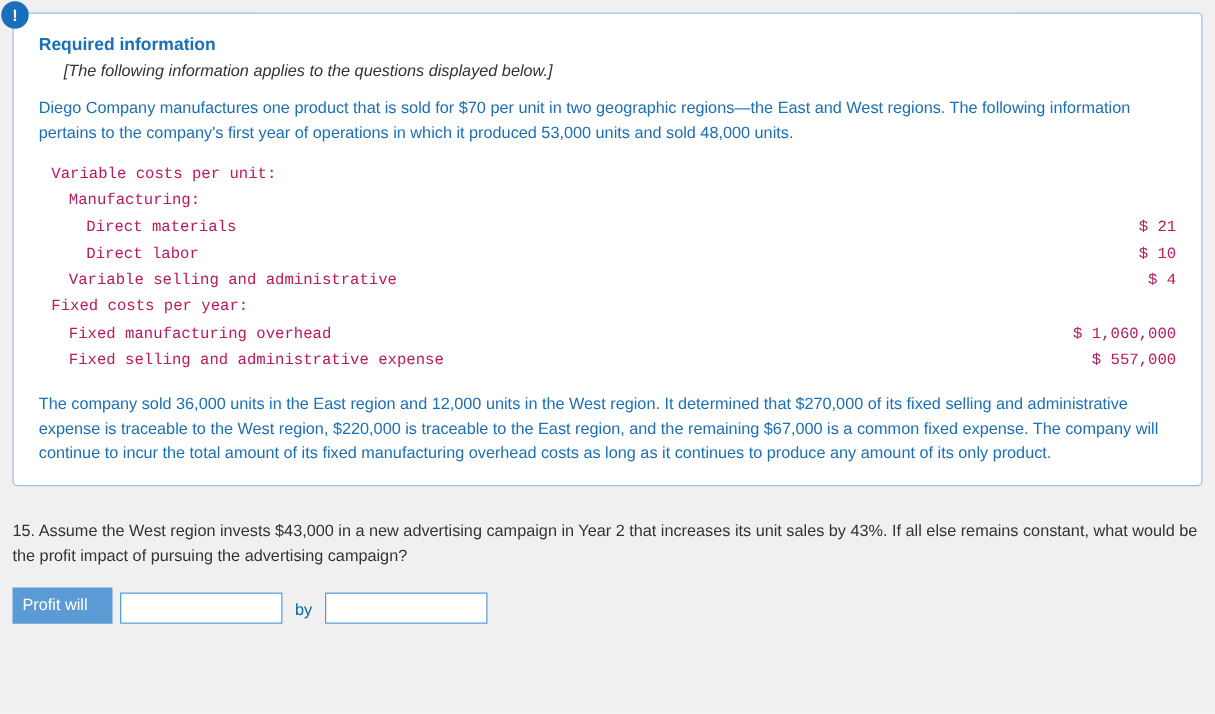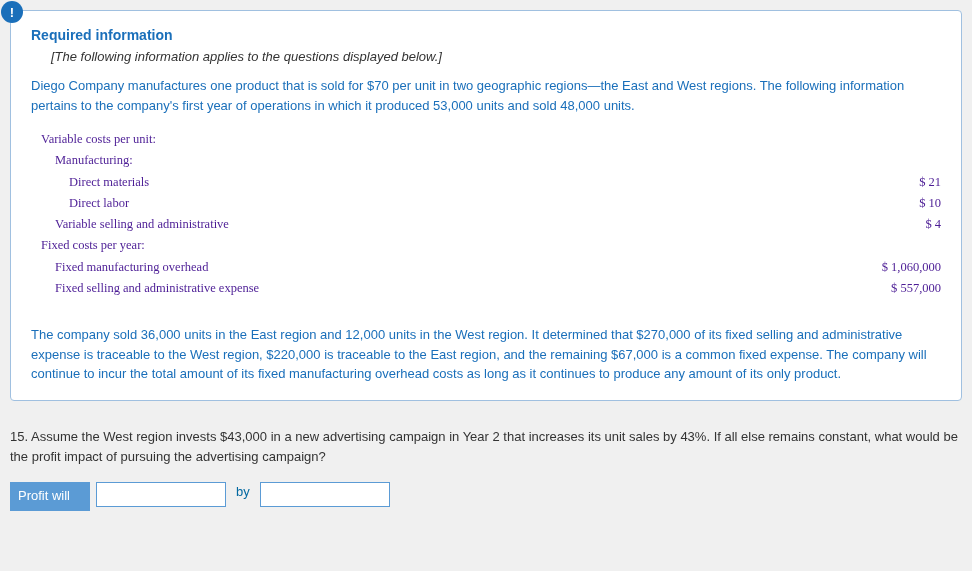--- a/index.html
+++ b/index.html
@@ -58,24 +58,24 @@
     }
 
     .description-text {
       color: #1a6fba;
       font-size: 13px;
       margin-bottom: 14px;
       line-height: 1.5;
     }
 
     .cost-table {
-      font-family: Liberation Serif, serif;
+      font-family: Liberation Mono, monospace;
       font-size: 12.5px;
-      color: #4c1d95;
-      margin-bottom: 26px;
+      color: #be185d;
+      margin-bottom: 14px;
       margin-left: 10px;
     }
 
     .cost-table .row {
       display: flex;
       justify-content: space-between;
       line-height: 1.7;
     }
 
     .cost-table .label {
@@ -111,21 +111,21 @@
       color: #333;
       line-height: 1.6;
     }
 
     .question-text {
       margin-bottom: 14px;
     }
 
     .answer-row {
       display: flex;
-      align-items: flex-start;
+      align-items: flex-end;
       gap: 6px;
       margin-top: 8px;
     }
 
     .profit-label {
       background: #5b9bd5;
       color: white;
       padding: 4px 8px;
       font-size: 13px;
       min-width: 80px;

